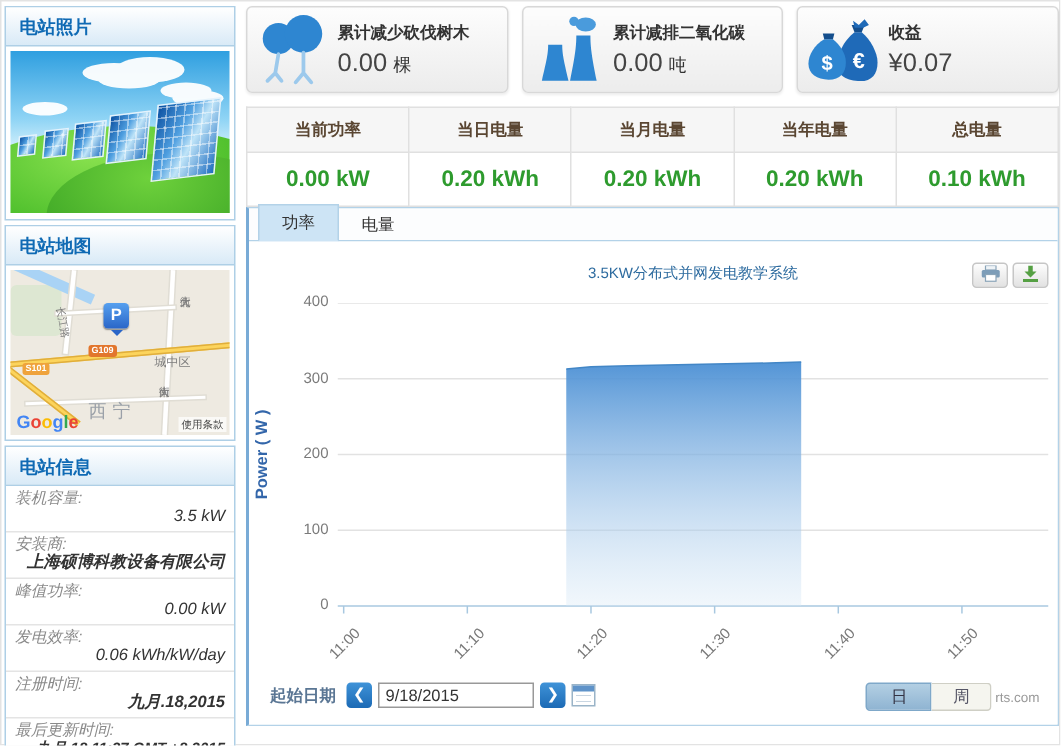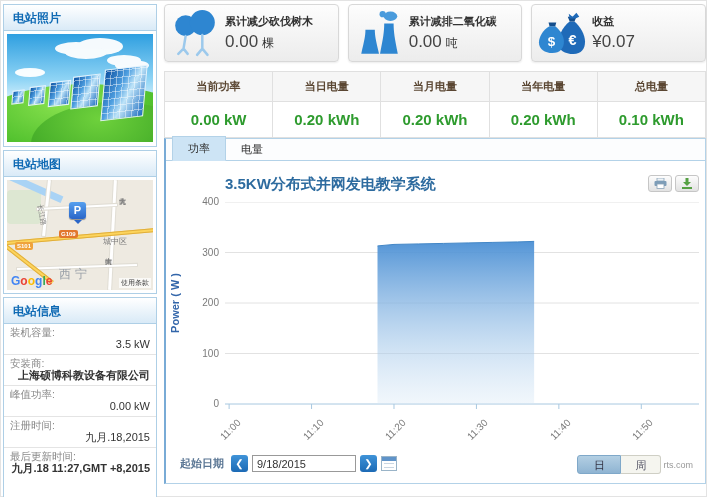--- a/index.html
+++ b/index.html
@@ -60,21 +60,21 @@
   .pmark { position:absolute; left:62px; top:22px; width:17px; height:17px; border-radius:3px;
     background:linear-gradient(#56a0ef,#2a66c8); color:#fff; font-weight:bold; font-size:11px;
     text-align:center; line-height:17px; box-shadow:0 1px 1px rgba(0,0,0,.4); }
   .pmark:after { content:""; position:absolute; left:5px; bottom:-5px; border:4px solid transparent; border-top-color:#2a66c8; border-bottom:none; }
   .glogo { position:absolute; left:4px; bottom:2px; font-size:12px; font-weight:bold; letter-spacing:0; }
   .glogo .g1,.glogo .g4 { color:#4285F4; } .glogo .g2,.glogo .g6 { color:#EA4335; }
   .glogo .g3 { color:#FBBC05; } .glogo .g5 { color:#34A853; }
   .terms { position:absolute; right:2px; bottom:2px; font-size:7px; color:#444; background:rgba(255,255,255,.7); padding:0 2px; }
 
   
-  .info-row { border-bottom:1px solid #e4e4e4; padding:2px 6px 3px; }
+  .info-row { border-bottom:1px solid #e4e4e4; padding:2px 6px 3px;font-style:italic; }
   .info-row:last-child { border-bottom:none; }
   .info-label { font-size:10.5px; color:#8a8a8a; line-height:12px; }
   .info-value { font-size:11px; color:#333; text-align:right; line-height:13px; white-space:nowrap; }
   .info-row:nth-child(2) .info-value, .info-row:nth-child(5) .info-value { font-weight:bold; }
   .info-row:nth-child(6) .info-value { font-weight:bold; font-size:10px; }
 
   
   .content { position:absolute; left:163px; top:3px; width:542px; }
   .cards { display:flex; gap:9px; height:58px; }
   .card { flex:1; display:flex; align-items:center; border:1px solid #d8d8d8; border-radius:4px;
@@ -89,22 +89,22 @@
   .stats td { border:1px solid #e0e0e0; text-align:center; }
   .stats .hrow td { background:#f6f6f6; font-size:11px; font-weight:bold; color:#5a4632; height:30px; }
   .stats .vrow td { background:#fff; font-size:15px; font-weight:bold; color:#2e9b2e; height:36px; }
 
   
   .chart-panel { margin-top:0; border:1px solid #b3d2e8; border-left:2px solid #79abd6; background:#fff; }
   .tab-bar { height:22px; background:#fcfdfe; border-bottom:1px solid #b3d2e8; display:flex; align-items:flex-end; padding-left:6px; }
   .tab { font-size:11px; color:#333; padding:4px 15px; cursor:pointer; position:relative; top:1px; }
   .tab.active { background:#cde4f5; border:1px solid #b3d2e8; border-bottom:1px solid #cde4f5; }
   .chart-body { position:relative; height:322px; background:#fff; }
-  .chart-title { position:absolute; top:14px; left:59px; width:474px; text-align:left;
-    font-size:15px; font-weight:bold; color:#2d6b9f; }
+  .chart-title { position:absolute; top:14px; left:59px; width:474px; text-align:center;
+    font-size:10px; font-weight:normal; color:#2d6b9f; }
   .chart-tools { position:absolute; top:14px; right:6px; display:flex; gap:3px; }
   .tool-btn { width:24px; height:17px; background:linear-gradient(#fdfdfd,#e2e2e2); border:1px solid #c6c6c6;
     border-radius:3px; display:flex; align-items:center; justify-content:center; cursor:pointer; }
   .plot-area { position:absolute; left:59px; top:41px; width:474px; height:202px; }
   .y-axis-labels { position:absolute; left:0; top:41px; width:53px; height:202px; }
   .y-tick { position:absolute; right:0; width:100%; text-align:right; font-size:10px; color:#7a7a7a; }
   .ylabel-box { position:absolute; left:3px; top:41px; height:202px; display:flex; align-items:center; }
   .ylabel-box span { writing-mode:vertical-rl; transform:rotate(180deg); font-size:11px; font-weight:bold; color:#3366aa; }
   .x-axis-labels { position:absolute; left:59px; top:250px; width:474px; height:34px; }
   .x-tick { position:absolute; top:6px; white-space:nowrap; font-size:10px; color:#7a7a7a;
@@ -183,20 +183,24 @@
           <div class="info-label">装机容量:</div>
           <div class="info-value">3.5 kW</div>
         </div>
         <div class="info-row">
           <div class="info-label">安装商:</div>
           <div class="info-value">上海硕博科教设备有限公司</div>
         </div>
         <div class="info-row">
           <div class="info-label">峰值功率:</div>
           <div class="info-value">0.00 kW</div>
+        </div>
+        <div class="info-row">
+          <div class="info-label">发电效率:</div>
+          <div class="info-value">0.06 kWh/kW/day</div>
         </div>
         <div class="info-row">
           <div class="info-label">注册时间:</div>
           <div class="info-value">九月.18,2015</div>
         </div>
         <div class="info-row">
           <div class="info-label">最后更新时间:</div>
           <div class="info-value">九月.18 11:27,GMT +8,2015</div>
         </div>
       </div>

